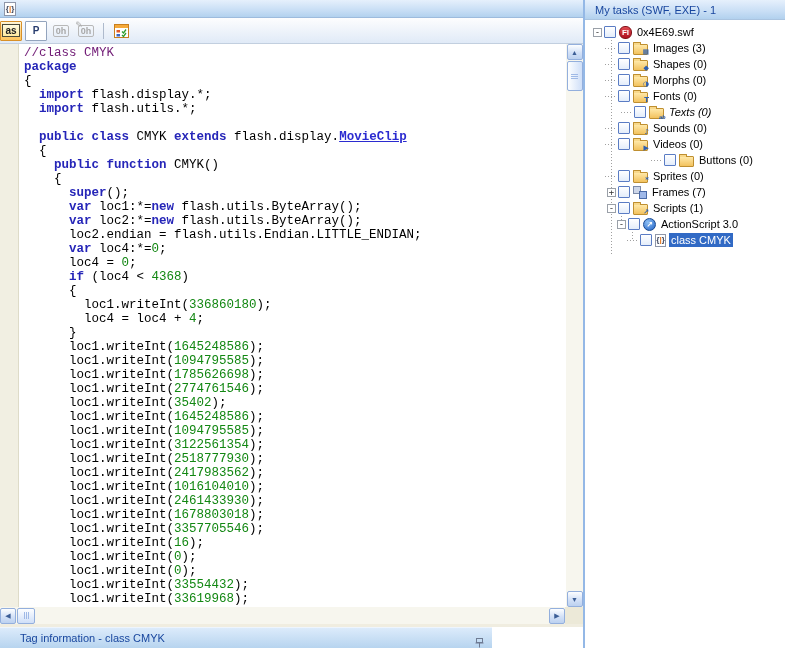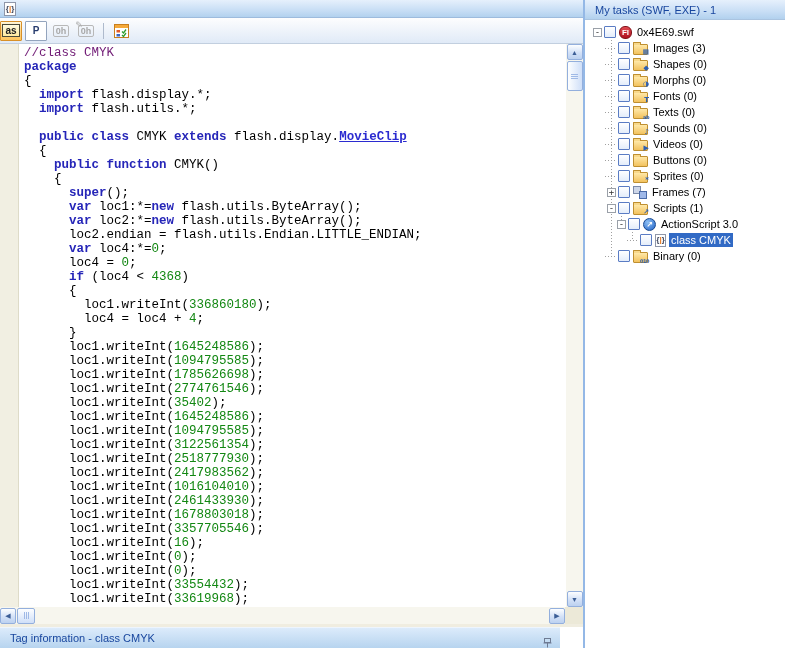--- a/index.html
+++ b/index.html
@@ -38,21 +38,21 @@
   .vthumb{width:16px;height:30px;margin-top:1px;border:1px solid #93afdd;border-radius:2px;background:linear-gradient(to right,#fdfeff,#cfdff8);display:flex;align-items:center;justify-content:center;box-sizing:border-box;flex:none}
   .vthumb .grip{width:7px;height:5px;background:repeating-linear-gradient(to bottom,#9fb9e6 0 1px,transparent 1px 2px)}
   .vspacer,.hspacer{flex:1}
 
   .hscroll{position:absolute;left:0;top:607px;width:565px;height:17px;background:#f7f6ee;display:flex;align-items:center}
   .hthumb{width:18px;height:16px;margin-left:1px;border:1px solid #93afdd;border-radius:2px;background:linear-gradient(#fdfeff,#cfdff8);display:flex;align-items:center;justify-content:center;box-sizing:border-box;flex:none}
   .hthumb .grip{width:5px;height:7px;background:repeating-linear-gradient(to right,#9fb9e6 0 1px,transparent 1px 2px)}
   .corner{position:absolute;left:565px;top:607px;width:18px;height:17px;background:#ece9d8}
   .gap-strip{position:absolute;left:0;top:624px;width:583px;height:3px;background:#f0ede0}
 
-  .status-caption{position:absolute;left:0;top:627px;width:560px;height:21px;background:linear-gradient(#dcebfb,#b7d4ef);border-top:1px solid #eef5fd;display:flex;align-items:center;padding-left:10px;box-sizing:border-box}
+  .status-caption{position:absolute;left:0;top:627px;width:492px;height:21px;background:linear-gradient(#dcebfb,#b7d4ef);border-top:1px solid #eef5fd;display:flex;align-items:center;padding-left:20px;box-sizing:border-box}
   .status-caption .stext{font-size:11px;color:#18469e}
   .pin{position:absolute;right:8px;top:6px}
 
   .divider{position:absolute;left:583px;top:0;width:2px;height:648px;background:#94b8e6}
 
   
   .right-panel{position:absolute;left:585px;top:0;width:200px;height:532px;background:#fff}
   .rheader{height:20px;background:linear-gradient(#e6f0fc,#c8def5 60%,#b2d1ee);border-bottom:1px solid #aac4e0;display:flex;align-items:center;padding-left:10px;box-sizing:border-box}
   .rheader span{font-size:11px;color:#18469e;white-space:nowrap}
   .tree{position:absolute;left:0;top:20px;right:0;bottom:0;padding-top:4px;box-sizing:border-box}
@@ -207,21 +207,21 @@
       <div class="tr-row" style="padding-left: 20px;">
         <span class="conn"></span>
         <span class="cb"></span>
         <span class="ticon">
           <span class="folder">
             <span class="chip">T</span>
           </span>
         </span>
         <span class="tlabel">Fonts (0)</span>
       </div>
-      <div class="tr-row" style="padding-left: 20px;">
+      <div class="tr-row" style="padding-left: 36px; font-style: italic;">
         <span class="conn"></span>
         <span class="cb"></span>
         <span class="ticon">
           <span class="folder">
             <span class="chip tiny">ab</span>
           </span>
         </span>
         <span class="tlabel">Texts (0)</span>
       </div>
       <div class="tr-row" style="padding-left: 20px;">
@@ -237,21 +237,21 @@
       <div class="tr-row" style="padding-left: 20px;">
         <span class="conn"></span>
         <span class="cb"></span>
         <span class="ticon">
           <span class="folder">
             <span class="chip">▶</span>
           </span>
         </span>
         <span class="tlabel">Videos (0)</span>
       </div>
-      <div class="tr-row" style="padding-left: 20px;">
+      <div class="tr-row" style="padding-left: 20px; margin-left: 46px;">
         <span class="conn"></span>
         <span class="cb"></span>
         <span class="ticon">
           <span class="folder">
             <span class="chip"></span>
           </span>
         </span>
         <span class="tlabel">Buttons (0)</span>
       </div>
       <div class="tr-row" style="padding-left: 20px;">
@@ -298,24 +298,14 @@
         <span class="cb"></span>
         <span class="ticon">
           <span class="i-doc">
             <span class="b1">{</span>
             <span class="b2">|</span>
             <span class="b1">}</span>
           </span>
         </span>
         <span class="tlabel sel">class CMYK</span>
       </div>
-      <div class="tr-row" style="padding-left: 20px;">
-        <span class="conn"></span>
-        <span class="cb"></span>
-        <span class="ticon">
-          <span class="folder">
-            <span class="chip tiny">010</span>
-          </span>
-        </span>
-        <span class="tlabel">Binary (0)</span>
-      </div>
     </div>
 </div>
 
 </body></html>

